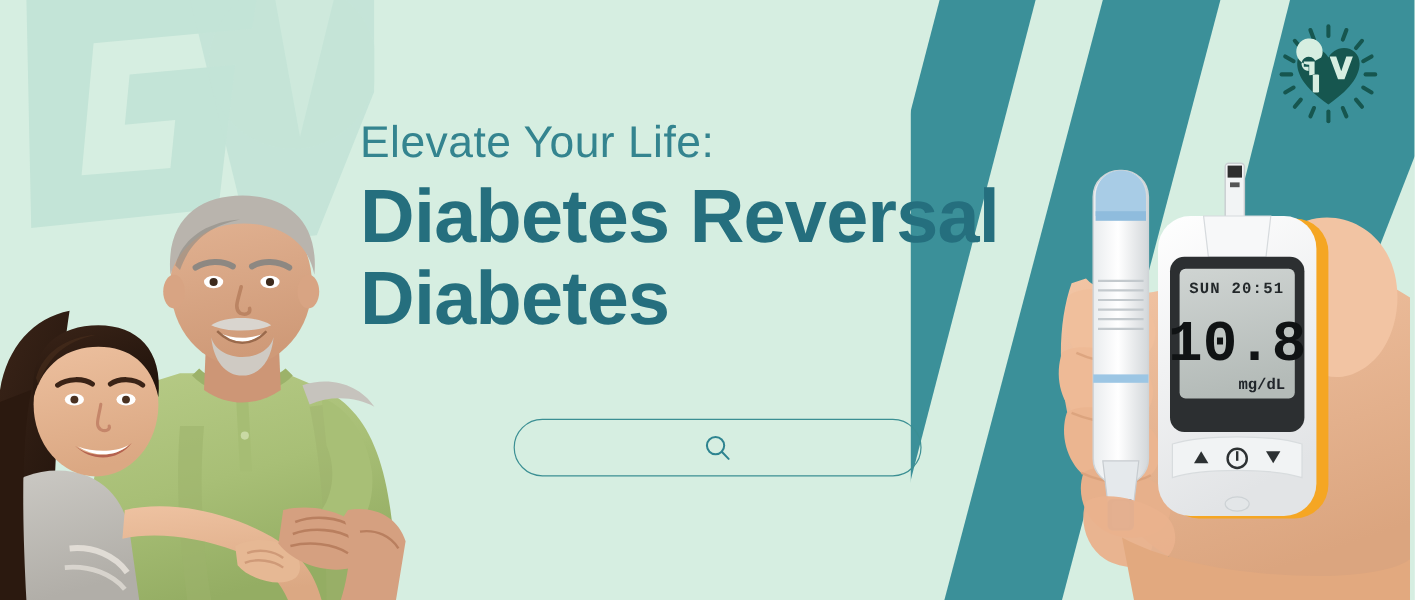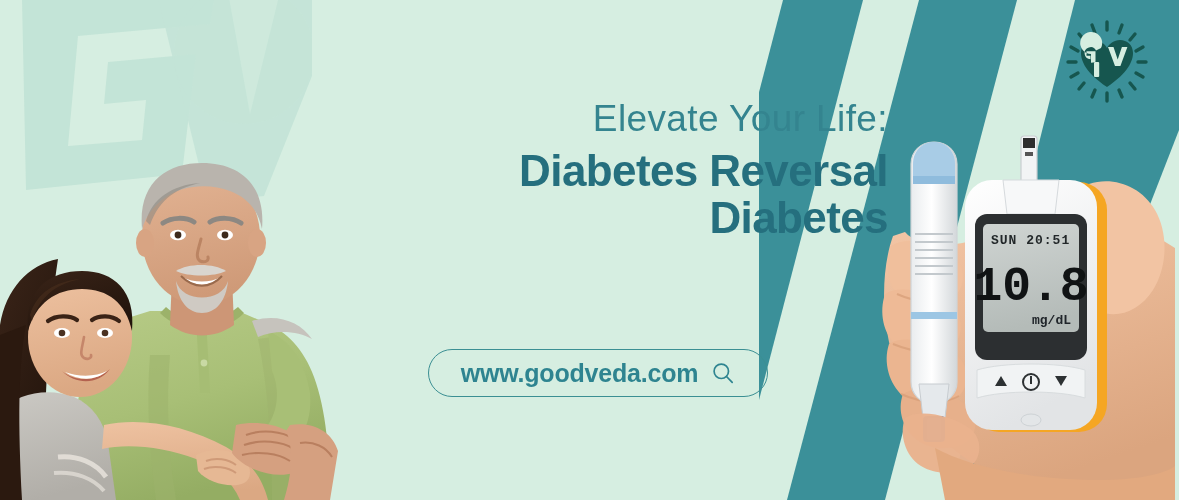--- a/index.html
+++ b/index.html
@@ -55,34 +55,34 @@
     width: 86px;
     height: 86px;
   }
 
   
   .copy {
     position: absolute;
     left: 300px;
     top: 98px;
     width: 588px;
-    text-align: right;
+    text-align: left;
   }
   .eyebrow {
     color: #34848f;
     font-size: 37px;
     font-weight: 400;
     letter-spacing: 0.4px;
     line-height: 1.15;
     margin: 0 0 6px 0;
     white-space: nowrap;
   }
   .headline {
     color: #256f7e;
-    font-size: 44px;
+    font-size: 63px;
     font-weight: 700;
     line-height: 1.08;
     letter-spacing: -0.6px;
     margin: 0;
   }
   .headline .l2 {
     display: block;
   }
 
   
@@ -188,21 +188,20 @@
 
   <div class="copy">
     <p class="eyebrow">Elevate Your Life:</p>
     <h1 class="headline">
       <span>Diabetes Reversal</span>
       <span class="l2">Diabetes</span>
     </h1>
   </div>
 
   <div class="url-pill">
-    <span class="url-text">www.goodveda.com</span>
     <svg class="search-icon" viewBox="0 0 24 24">
       <circle cx="10.3" cy="10.3" r="7.2" fill="none" stroke="#2e8490" stroke-width="1.7"></circle>
       <line x1="15.5" y1="15.5" x2="21.2" y2="21.4" stroke="#2e8490" stroke-width="1.7" stroke-linecap="round"></line>
     </svg>
   </div>
 
   <svg class="photo-left" viewBox="0 0 392 375">
     <defs>
       <clipPath id="clipLeft">
           <rect x="0" y="0" width="392" height="375"></rect>

